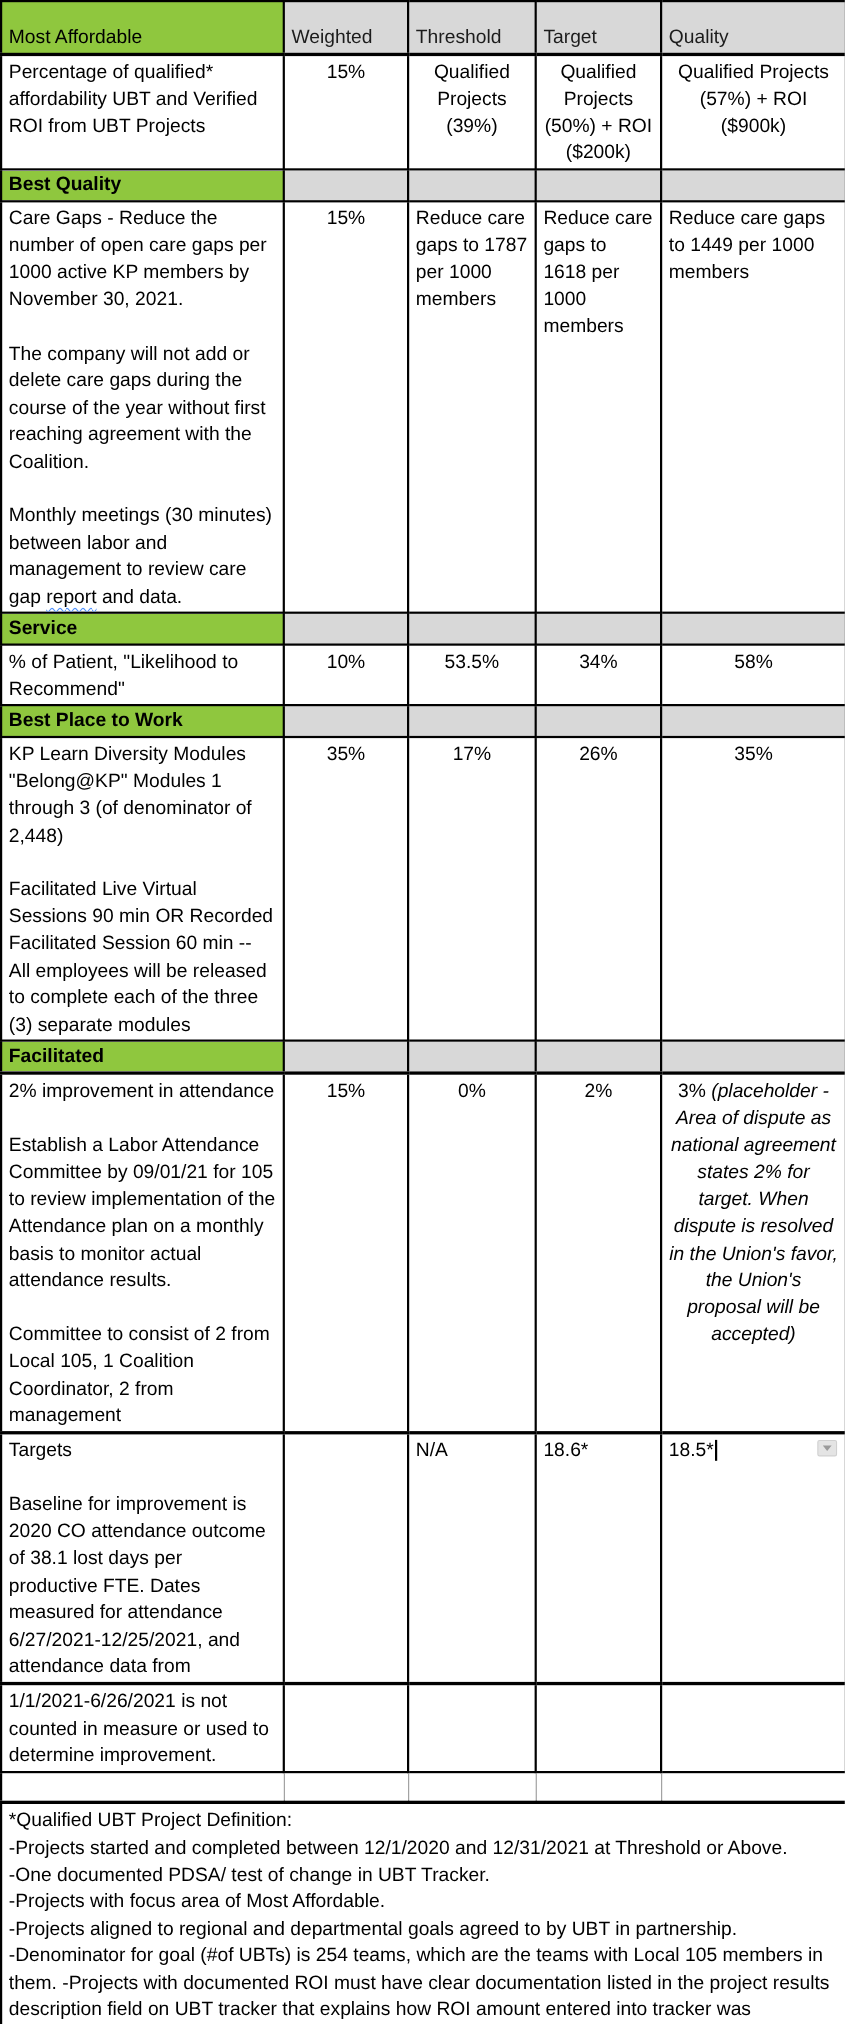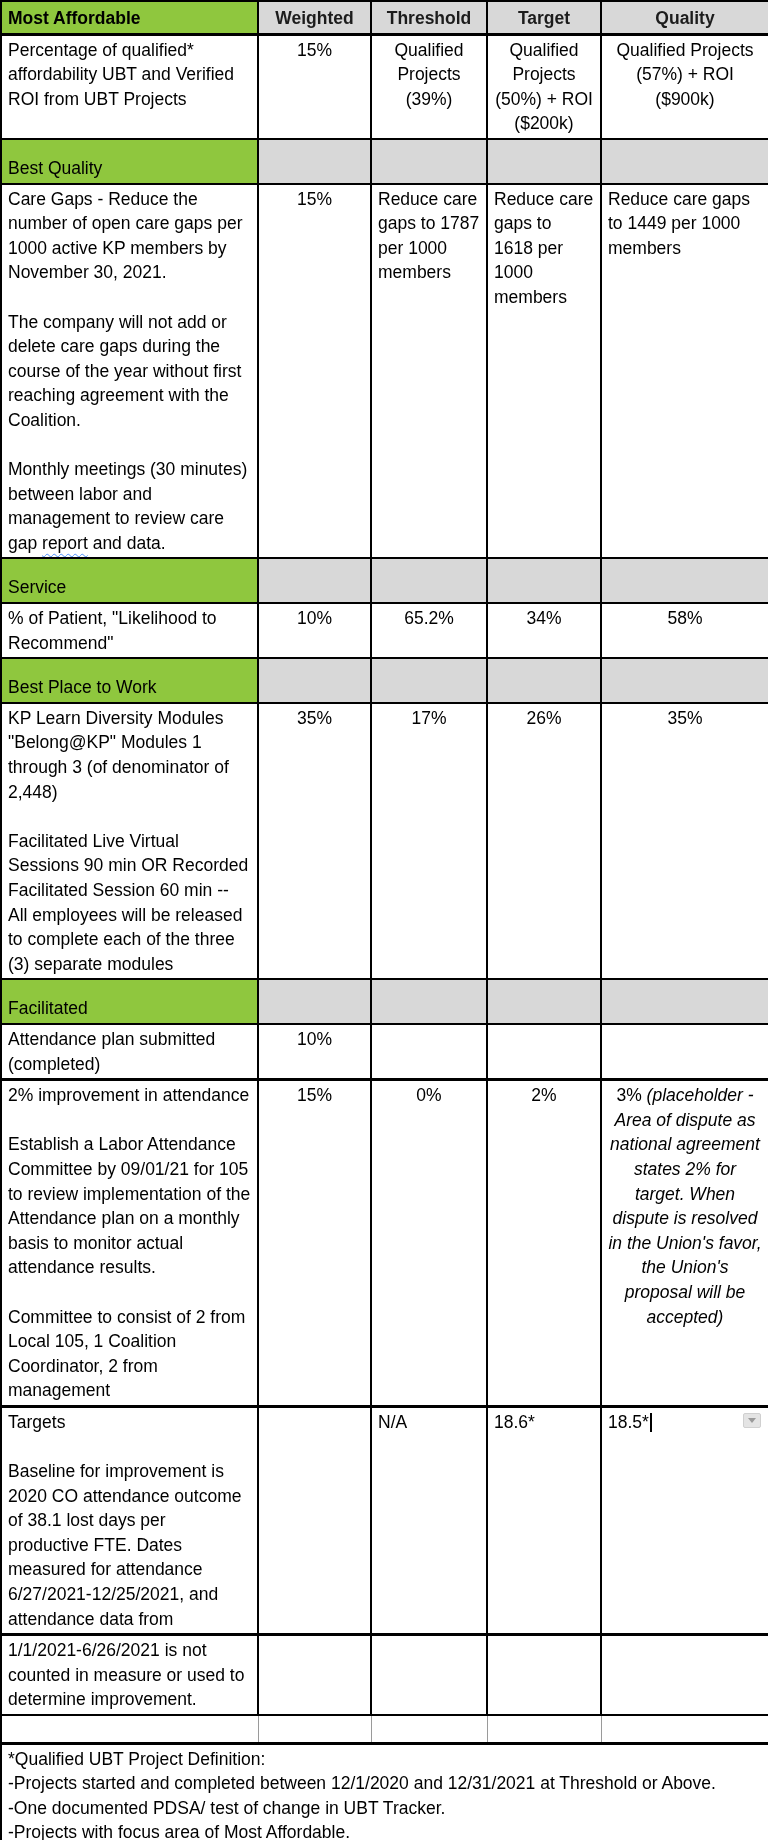--- a/index.html
+++ b/index.html
@@ -1,26 +1,26 @@
 <!DOCTYPE html>
 <html><head>
 <meta charset="utf-8">
 <style>
   html,body{margin:0;padding:0;background:#ffffff;}
   body{width:768px;font-family:"Liberation Sans",sans-serif;color:#000;}
   table{border-collapse:collapse;table-layout:fixed;width:768px;height:1840px;}
   td{vertical-align:top;font-size:17.5px;line-height:24.6px;padding:2px 6px;border:2px solid #000;overflow:hidden;word-wrap:break-word;}
   .prewrap{white-space:pre-wrap;}
   .right{text-align:center;}
-  .center{text-align:center;}
+  .center{text-align:left;}
   
-  .hdr{background:#D8D8D8;font-weight:bold;border-top:2px solid #000;border-bottom:3px solid #000;color:#1c1c1c;padding-top:4px;}
+  .hdr{background:#D8D8D8;font-weight:normal;border-top:2px solid #000;border-bottom:3px solid #000;color:#1c1c1c;padding-top:19px;}
   .hdr-green{background:#8FC73E;color:#000;text-align:left;}
   
-  .sec-label{background:#8FC73E;font-weight:normal;padding-top:16px;}
+  .sec-label{background:#8FC73E;font-weight:bold;padding-top:0;}
   .sec-fill{background:#D8D8D8;}
   
   .thick-top td{border-top:3px solid #000;}
   
   .empty-cell{border:1px solid #9a9a9a;}
   .empty-first{border-left:2px solid #000;}
   
   .footnote{border:none;border-left:2px solid #000;border-top:3px solid #000;white-space:pre-wrap;padding:2px 6px;}
   
   .caret{display:inline-block;width:2px;height:19px;background:#000;vertical-align:-4px;margin-left:1px;}
@@ -85,21 +85,21 @@
     <td class="sec-label"><span>Service</span></td>
     <td class="sec-fill"></td>
     <td class="sec-fill"></td>
     <td class="sec-fill"></td>
     <td class="sec-fill"></td>
   </tr>
 
   <tr style="height:53px">
     <td><span class="prewrap">% of Patient, "Likelihood to Recommend"</span></td>
     <td class="right"><span>10%</span></td>
-    <td class="right"><span>65.2%</span></td>
+    <td class="right"><span>53.5%</span></td>
     <td class="right"><span>34%</span></td>
     <td class="right"><span>58%</span></td>
   </tr>
 
   <tr style="height:22px">
     <td class="sec-label"><span>Best Place to Work</span></td>
     <td class="sec-fill"></td>
     <td class="sec-fill"></td>
     <td class="sec-fill"></td>
     <td class="sec-fill"></td>
@@ -116,27 +116,20 @@
   </tr>
 
   <tr style="height:23px">
     <td class="sec-label"><span>Facilitated</span></td>
     <td class="sec-fill"></td>
     <td class="sec-fill"></td>
     <td class="sec-fill"></td>
     <td class="sec-fill"></td>
   </tr>
 
-  <tr style="height:54px">
-    <td><span class="prewrap">Attendance plan submitted (completed)</span></td>
-    <td class="right"><span>10%</span></td>
-    <td></td>
-    <td></td>
-    <td></td>
-  </tr>
 
   <tr style="height:320px" class="thick-top">
     <td><span class="prewrap">2% improvement in attendance
 
 Establish a Labor Attendance Committee by 09/01/21 for 105 to review implementation of the Attendance plan on a monthly basis to monitor actual attendance results.
 
 Committee to consist of 2 from Local 105, 1 Coalition Coordinator, 2 from management</span></td>
     <td class="right"><span>15%</span></td>
     <td class="right"><span>0%</span></td>
     <td class="right"><span>2%</span></td>

